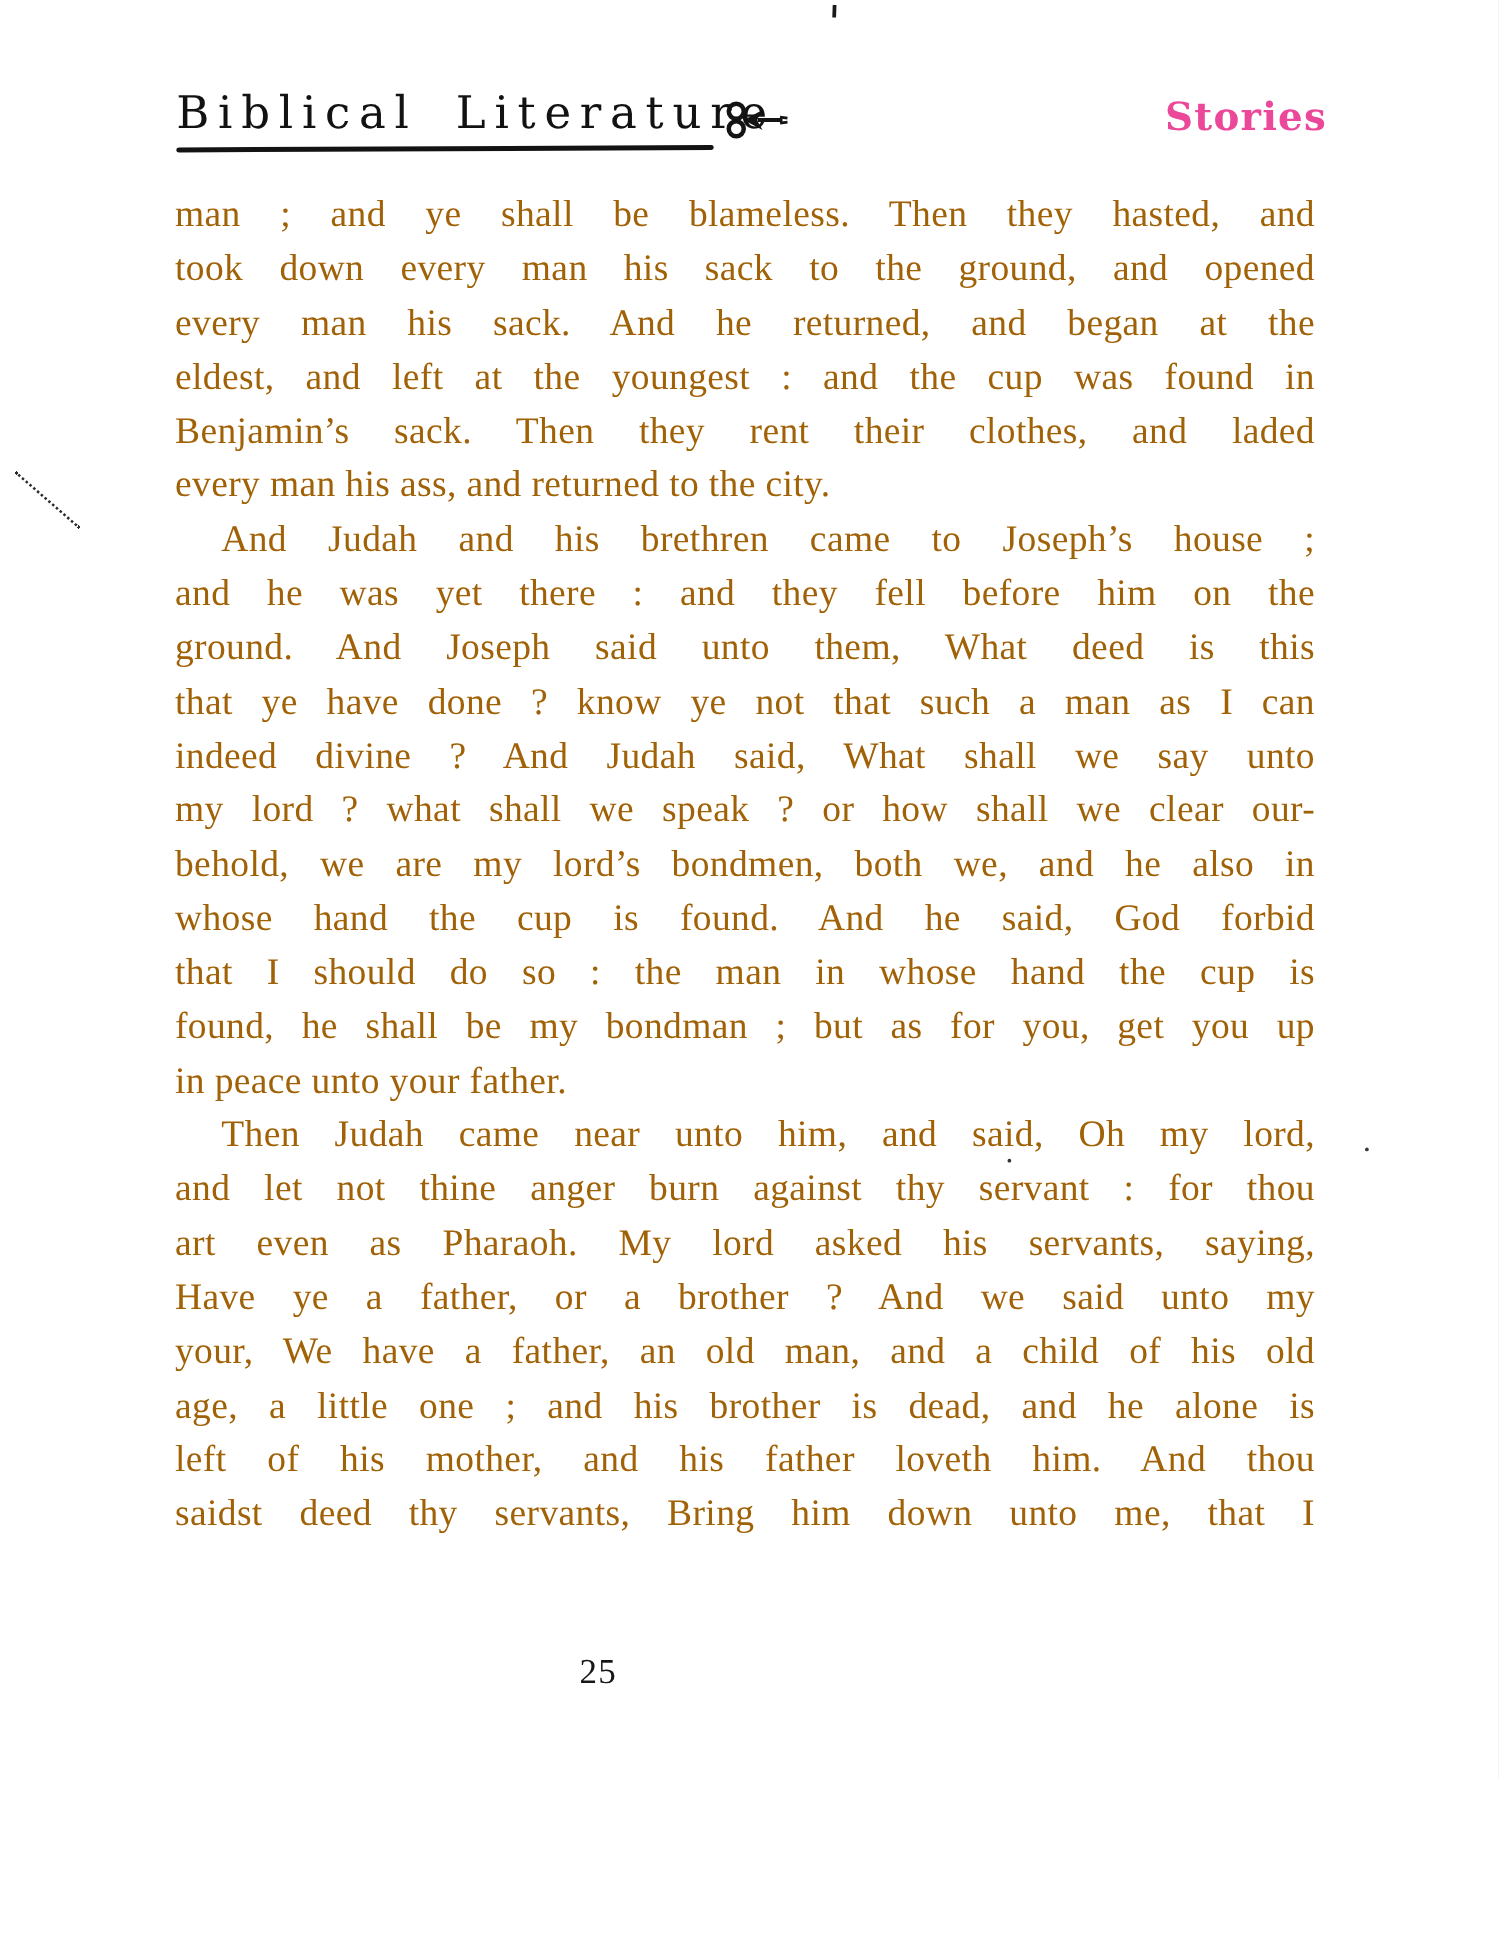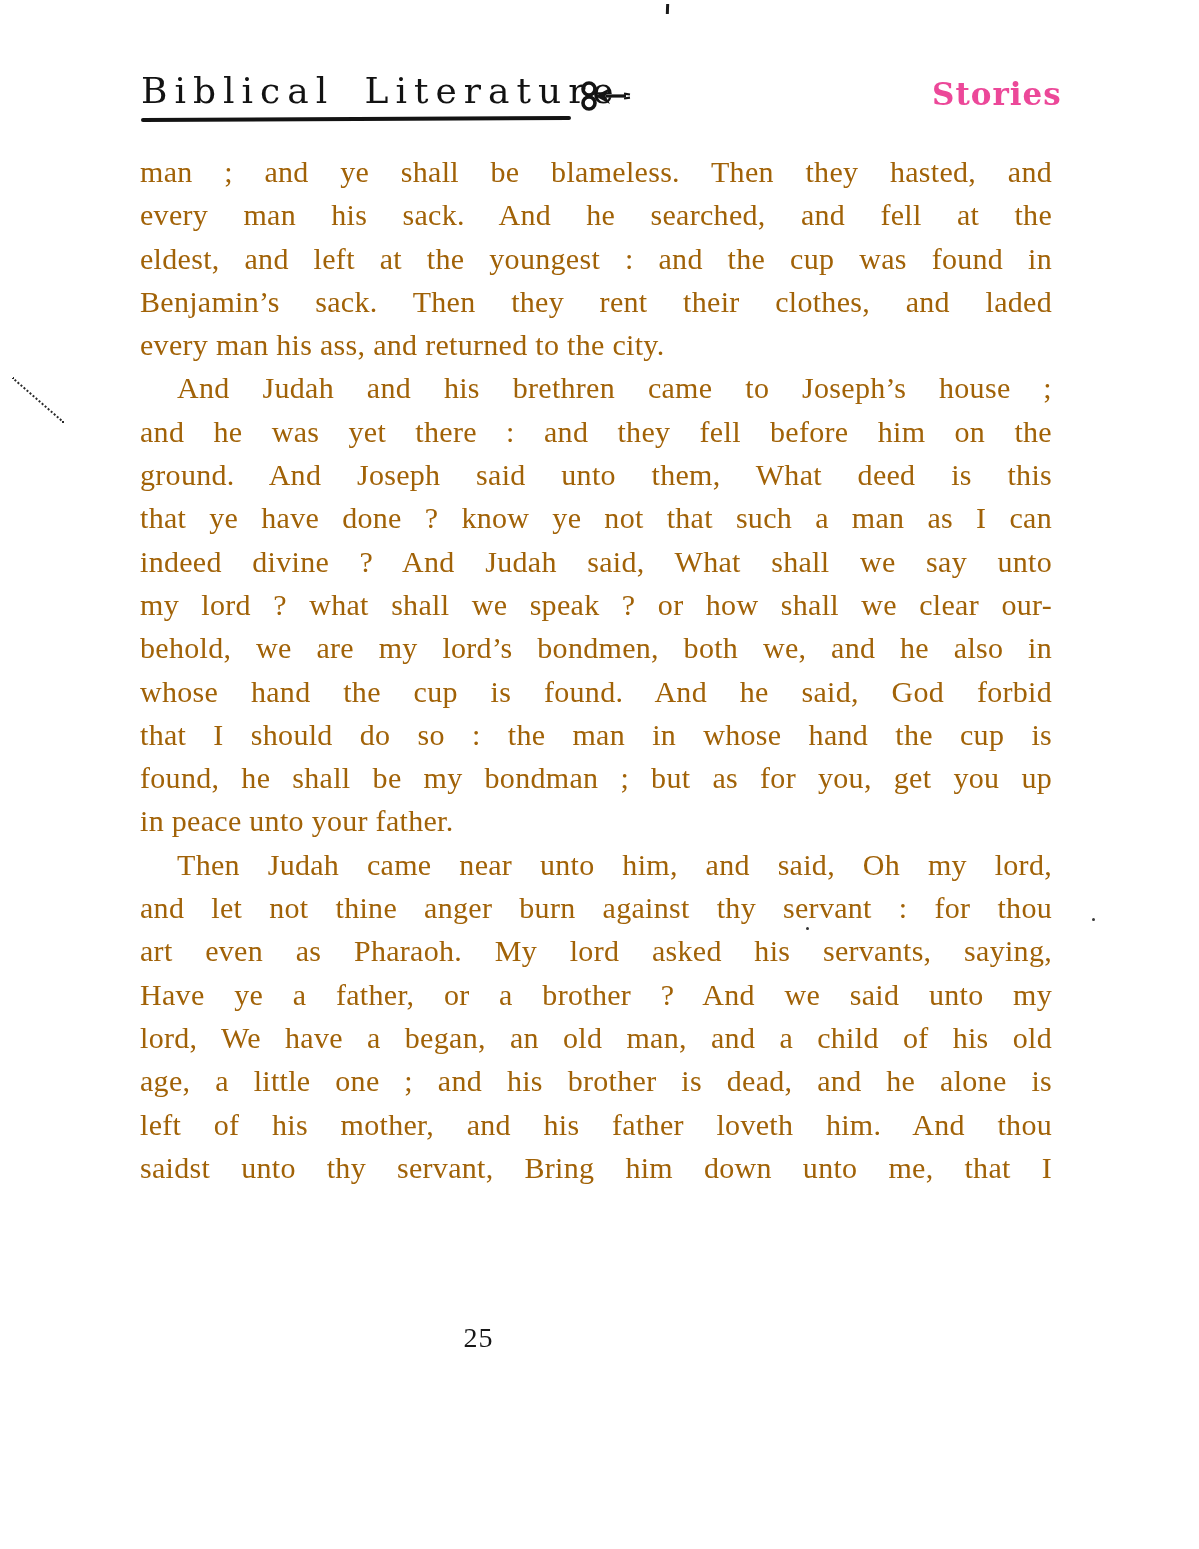--- a/index.html
+++ b/index.html
@@ -130,21 +130,22 @@
       <rect x="44" y="15" width="6" height="2.2" fill="#141414" transform="rotate(8 47 16)"></rect>
       <rect x="44" y="19" width="6" height="2.2" fill="#141414" transform="rotate(-8 47 20)"></rect>
     </svg>
   </span>
 
   <div class="running-head-section">Stories</div>
 
   <div class="text-block">
       <div class="para">
         <div class="line">man ; and ye shall be blameless.  Then they hasted, and</div>
-        <div class="line">every man his sack.  And he searched, and fell at the</div>
+        <div class="line">took down every man his sack to the ground, and opened</div>
+        <div class="line">every man his sack.  And he returned, and began at the</div>
         <div class="line">eldest, and left at the youngest :  and the cup was found in</div>
         <div class="line">Benjamin’s sack.  Then they rent their clothes, and laded</div>
         <div class="line lastline">every man his ass, and returned to the city.</div>
       </div>
       <div class="para">
         <div class="line indent">And Judah and his brethren came to Joseph’s house ;</div>
         <div class="line">and he was yet there :  and they fell before him on the</div>
         <div class="line">ground.  And Joseph said unto them, What deed is this</div>
         <div class="line">that ye have done ? know ye not that such a man as I can</div>
         <div class="line">indeed divine ?  And Judah said, What shall we say unto</div>
@@ -153,24 +154,24 @@
         <div class="line">whose hand the cup is found.  And he said, God forbid</div>
         <div class="line">that I should do so :  the man in whose hand the cup is</div>
         <div class="line">found, he shall be my bondman ;  but as for you, get you up</div>
         <div class="line lastline">in peace unto your father.</div>
       </div>
       <div class="para">
         <div class="line indent">Then Judah came near unto him, and said, Oh my lord,</div>
         <div class="line">and let not thine anger burn against thy servant :  for thou</div>
         <div class="line">art even as Pharaoh.  My lord asked his servants, saying,</div>
         <div class="line">Have ye a father, or a brother ?  And we said unto my</div>
-        <div class="line">lord, We have a began, an old man, and a child of his old</div>
+        <div class="line">your, We have a father, an old man, and a child of his old</div>
         <div class="line">age, a little one ;  and his brother is dead, and he alone is</div>
         <div class="line">left of his mother, and his father loveth him.  And thou</div>
-        <div class="line">saidst unto thy servant, Bring him down unto me, that I</div>
+        <div class="line">saidst deed thy servants, Bring him down unto me, that I</div>
       </div>
     </div>
 
   <div class="page-number">25</div>
 
   <div class="artifact artifact-tick"></div>
   <div class="artifact artifact-scratch"></div>
   <div class="artifact artifact-dot-1"></div>
   <div class="artifact artifact-dot-2"></div>
 

